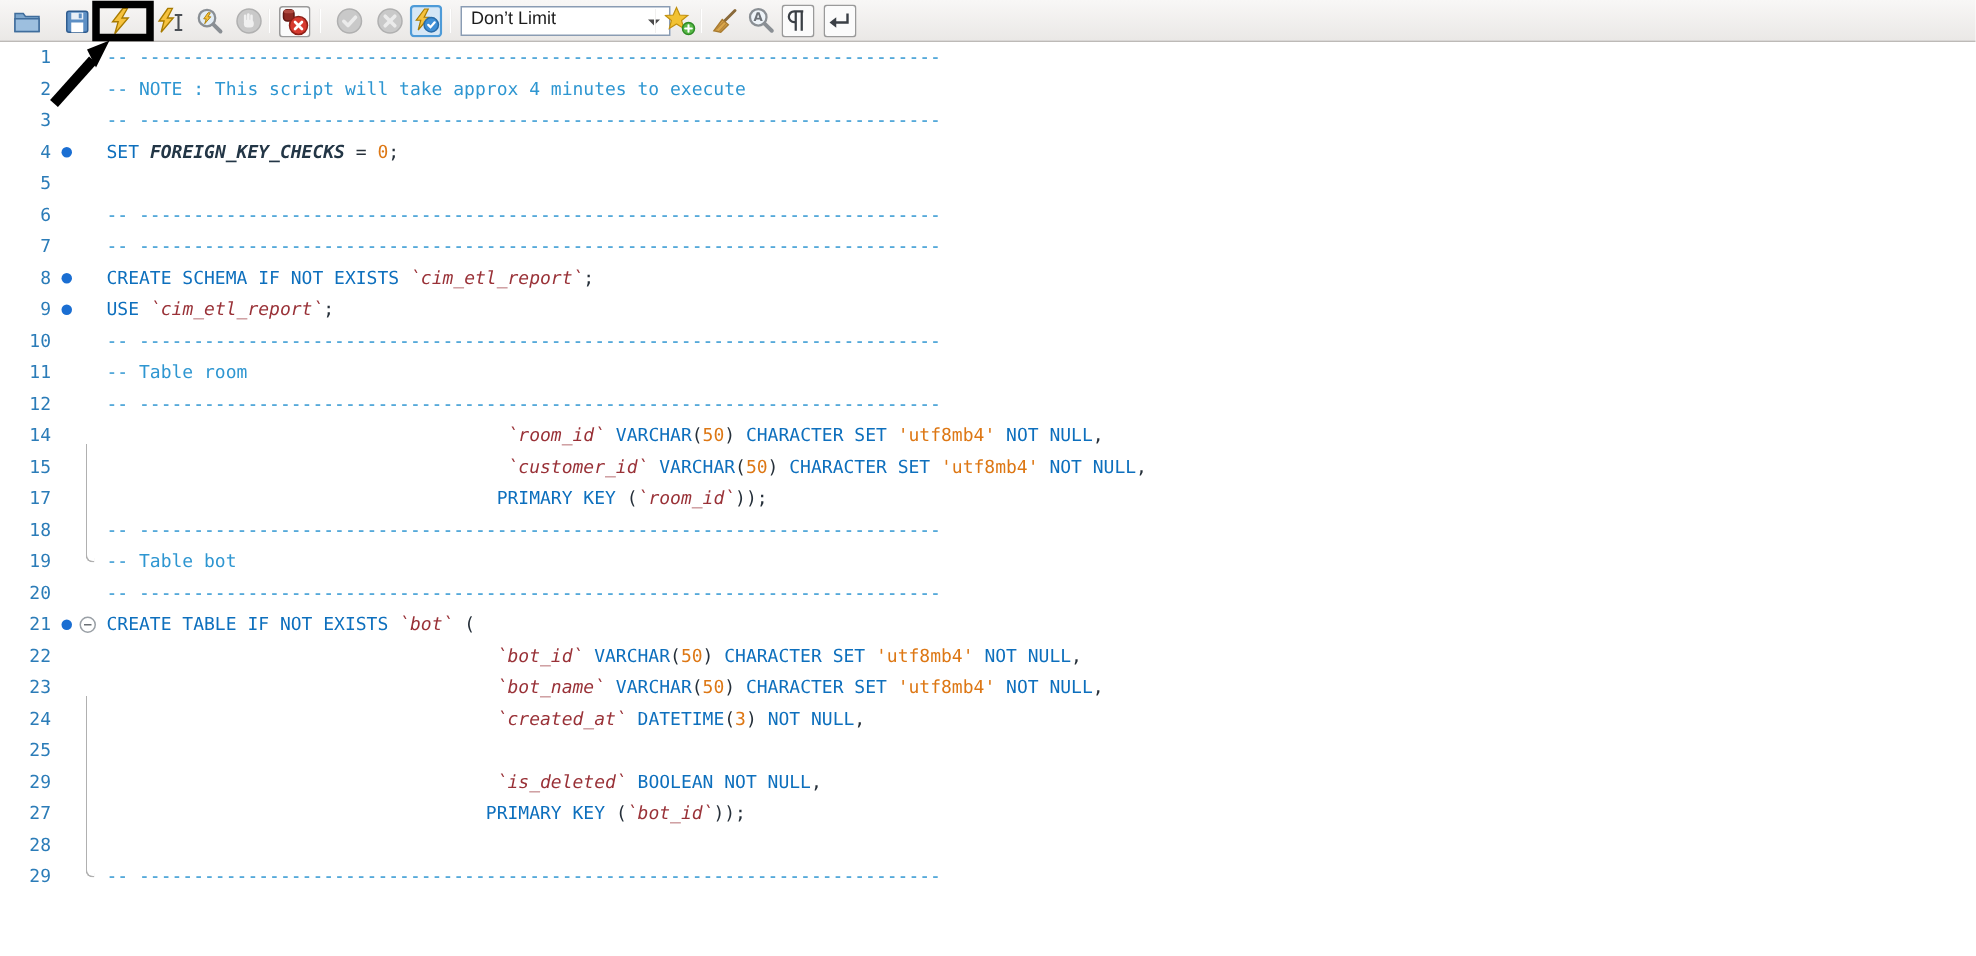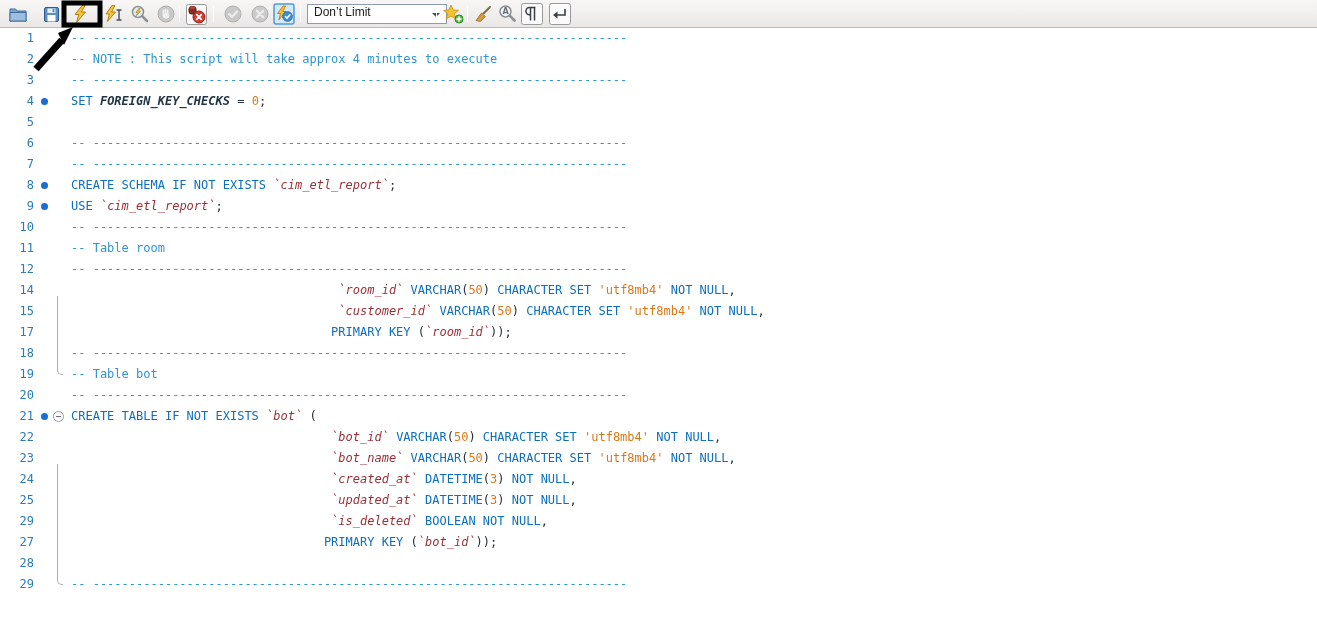--- a/index.html
+++ b/index.html
@@ -226,21 +226,21 @@
       <div class="row"><span class="ln">14</span><span class="gut"></span><span class="code">                                     <span class="id">`room_id`</span><span class="pl"> </span><span class="kw">VARCHAR</span><span class="pl">(</span><span class="nm">50</span><span class="pl">) </span><span class="kw">CHARACTER SET</span><span class="pl"> </span><span class="st">'utf8mb4'</span><span class="pl"> </span><span class="kw">NOT NULL</span><span class="pl">,</span></span></div>
       <div class="row"><span class="ln">15</span><span class="gut"></span><span class="code">                                     <span class="id">`customer_id`</span><span class="pl"> </span><span class="kw">VARCHAR</span><span class="pl">(</span><span class="nm">50</span><span class="pl">) </span><span class="kw">CHARACTER SET</span><span class="pl"> </span><span class="st">'utf8mb4'</span><span class="pl"> </span><span class="kw">NOT NULL</span><span class="pl">,</span></span></div>
       <div class="row"><span class="ln">17</span><span class="gut"></span><span class="code">                                    <span class="kw">PRIMARY KEY</span><span class="pl"> (</span><span class="id">`room_id`</span><span class="pl">));</span></span></div>
       <div class="row"><span class="ln">18</span><span class="gut"></span><span class="code"><span class="cm">-- --------------------------------------------------------------------------</span></span></div>
       <div class="row"><span class="ln">19</span><span class="gut"></span><span class="code"><span class="cm">-- Table bot</span></span></div>
       <div class="row"><span class="ln">20</span><span class="gut"></span><span class="code"><span class="cm">-- --------------------------------------------------------------------------</span></span></div>
       <div class="row"><span class="ln">21</span><span class="gut"><span class="dot"></span><span class="fold"></span></span><span class="code"><span class="kw">CREATE TABLE IF NOT EXISTS</span><span class="pl"> </span><span class="id">`bot`</span><span class="pl"> (</span></span></div>
       <div class="row"><span class="ln">22</span><span class="gut"></span><span class="code">                                    <span class="id">`bot_id`</span><span class="pl"> </span><span class="kw">VARCHAR</span><span class="pl">(</span><span class="nm">50</span><span class="pl">) </span><span class="kw">CHARACTER SET</span><span class="pl"> </span><span class="st">'utf8mb4'</span><span class="pl"> </span><span class="kw">NOT NULL</span><span class="pl">,</span></span></div>
       <div class="row"><span class="ln">23</span><span class="gut"></span><span class="code">                                    <span class="id">`bot_name`</span><span class="pl"> </span><span class="kw">VARCHAR</span><span class="pl">(</span><span class="nm">50</span><span class="pl">) </span><span class="kw">CHARACTER SET</span><span class="pl"> </span><span class="st">'utf8mb4'</span><span class="pl"> </span><span class="kw">NOT NULL</span><span class="pl">,</span></span></div>
       <div class="row"><span class="ln">24</span><span class="gut"></span><span class="code">                                    <span class="id">`created_at`</span><span class="pl"> </span><span class="kw">DATETIME</span><span class="pl">(</span><span class="nm">3</span><span class="pl">) </span><span class="kw">NOT NULL</span><span class="pl">,</span></span></div>
-      <div class="row"><span class="ln">25</span><span class="gut"></span><span class="code">                                    <span class="id">`updated_at`</span><span class="pl"> </span><span class="kw">DATETIME</span><span class="pl">(</span><span class="nm">3</span><span class="pl">) </span><span class="kw">NOT NULL</span><span class="pl">,</span></span></div>
+      <div class="row"><span class="ln">25</span><span class="gut"></span></div>
       <div class="row"><span class="ln">29</span><span class="gut"></span><span class="code">                                    <span class="id">`is_deleted`</span><span class="pl"> </span><span class="kw">BOOLEAN</span><span class="pl"> </span><span class="kw">NOT NULL</span><span class="pl">,</span></span></div>
       <div class="row"><span class="ln">27</span><span class="gut"></span><span class="code">                                   <span class="kw">PRIMARY KEY</span><span class="pl"> (</span><span class="id">`bot_id`</span><span class="pl">));</span></span></div>
       <div class="row"><span class="ln">28</span><span class="gut"></span><span class="code"></span></div>
       <div class="row"><span class="ln">29</span><span class="gut"></span><span class="code"><span class="cm">-- --------------------------------------------------------------------------</span></span></div>
       <div class="guide" style="top: 268px; height: 79px;"></div>
       <div class="guide" style="top: 436px; height: 121px;"></div>
     </div>
 </div>
 
 <svg class="annotation-overlay" width="130" height="90" viewBox="0 0 130 90">

